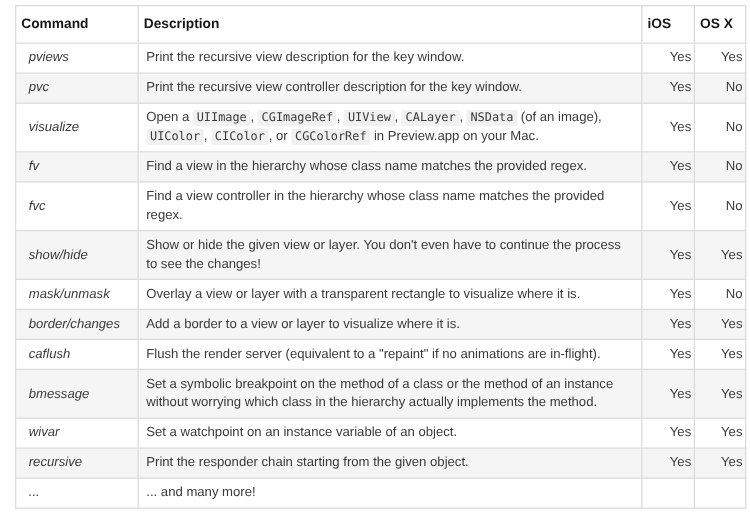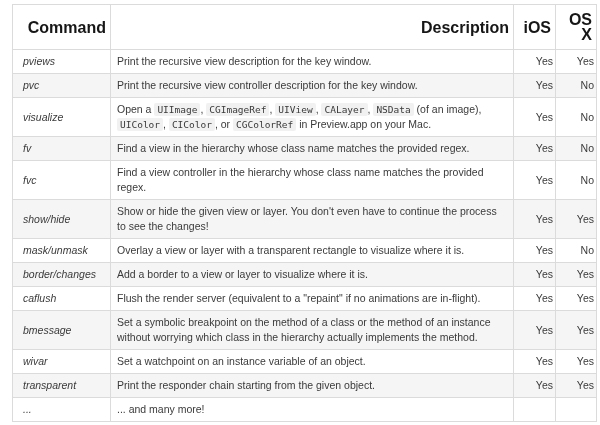--- a/index.html
+++ b/index.html
@@ -23,24 +23,24 @@
     border-collapse:collapse;
     table-layout:fixed;
     width:585px;
     background:#ffffff;
   }
   th,td{
     border:1px solid var(--border);
     vertical-align:middle;
   }
   th{
-    font-size:16px;
+    font-size:11px;
     font-weight:bold;
     color:var(--header-text);
-    text-align:right;
+    text-align:left;
     padding:7px 4px;
     line-height:15px;
     background:#ffffff;
   }
   td{
     font-size:10.5px;
     line-height:15px;
     padding:4px 6px;
   }
   td.cmd{padding-left:10px;font-style:italic;}
@@ -143,21 +143,21 @@
   </tr>
 
   <tr>
     <td class="cmd">wivar</td>
     <td class="desc">Set a watchpoint on an instance variable of an object.</td>
     <td class="yn">Yes</td>
     <td class="yn">Yes</td>
   </tr>
 
   <tr>
-    <td class="cmd">transparent</td>
+    <td class="cmd">recursive</td>
     <td class="desc">Print the responder chain starting from the given object.</td>
     <td class="yn">Yes</td>
     <td class="yn">Yes</td>
   </tr>
 
   <tr>
     <td class="cmd">...</td>
     <td class="desc">... and many more!</td>
     <td class="yn"></td>
     <td class="yn"></td>

